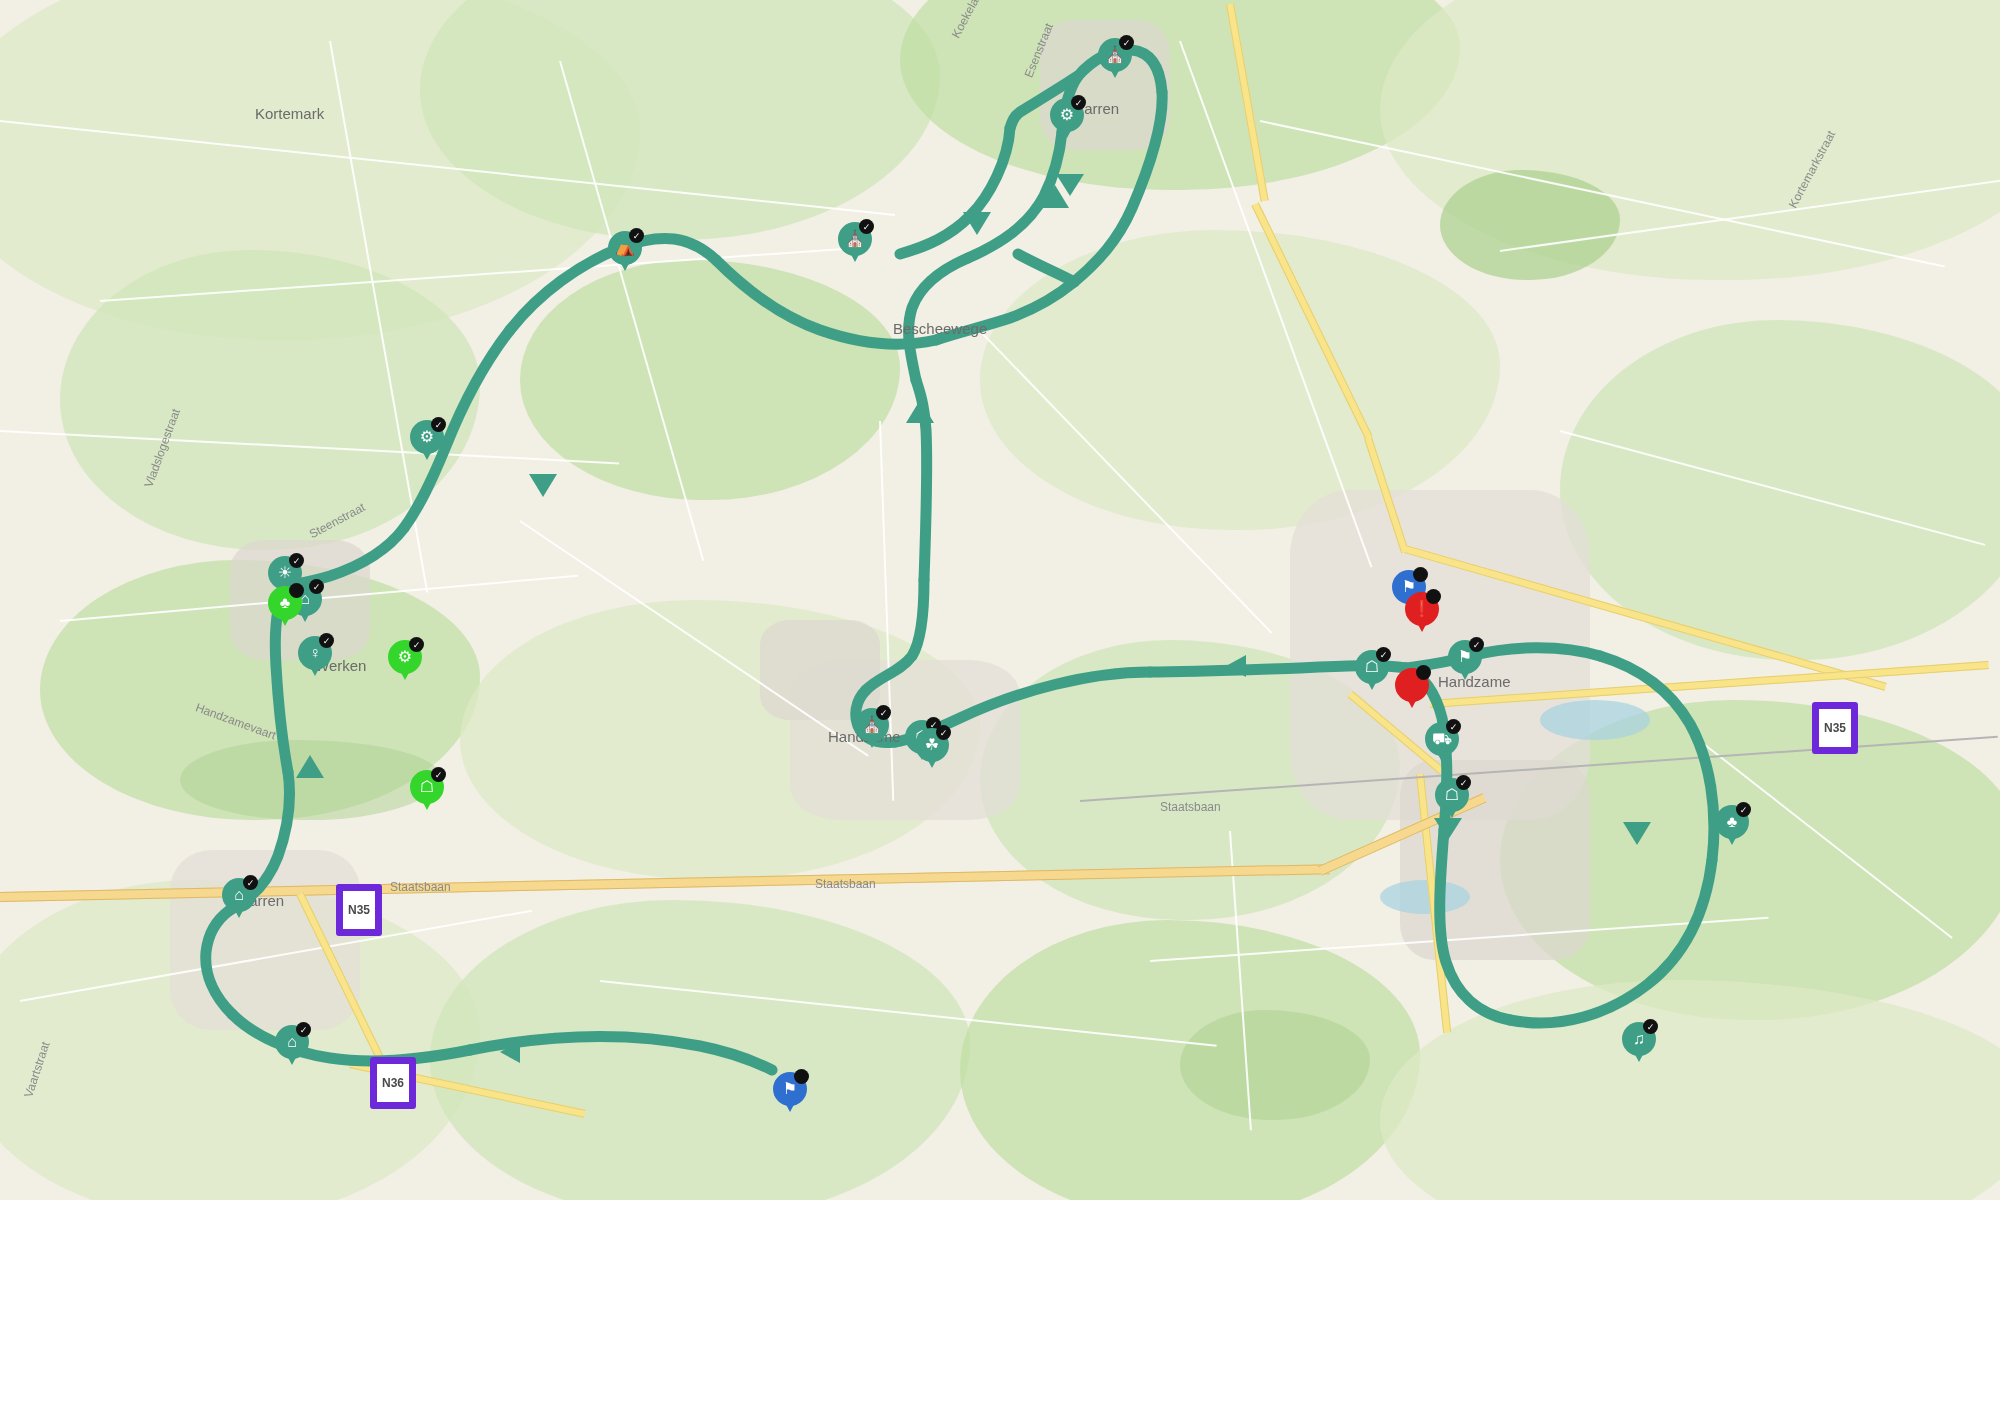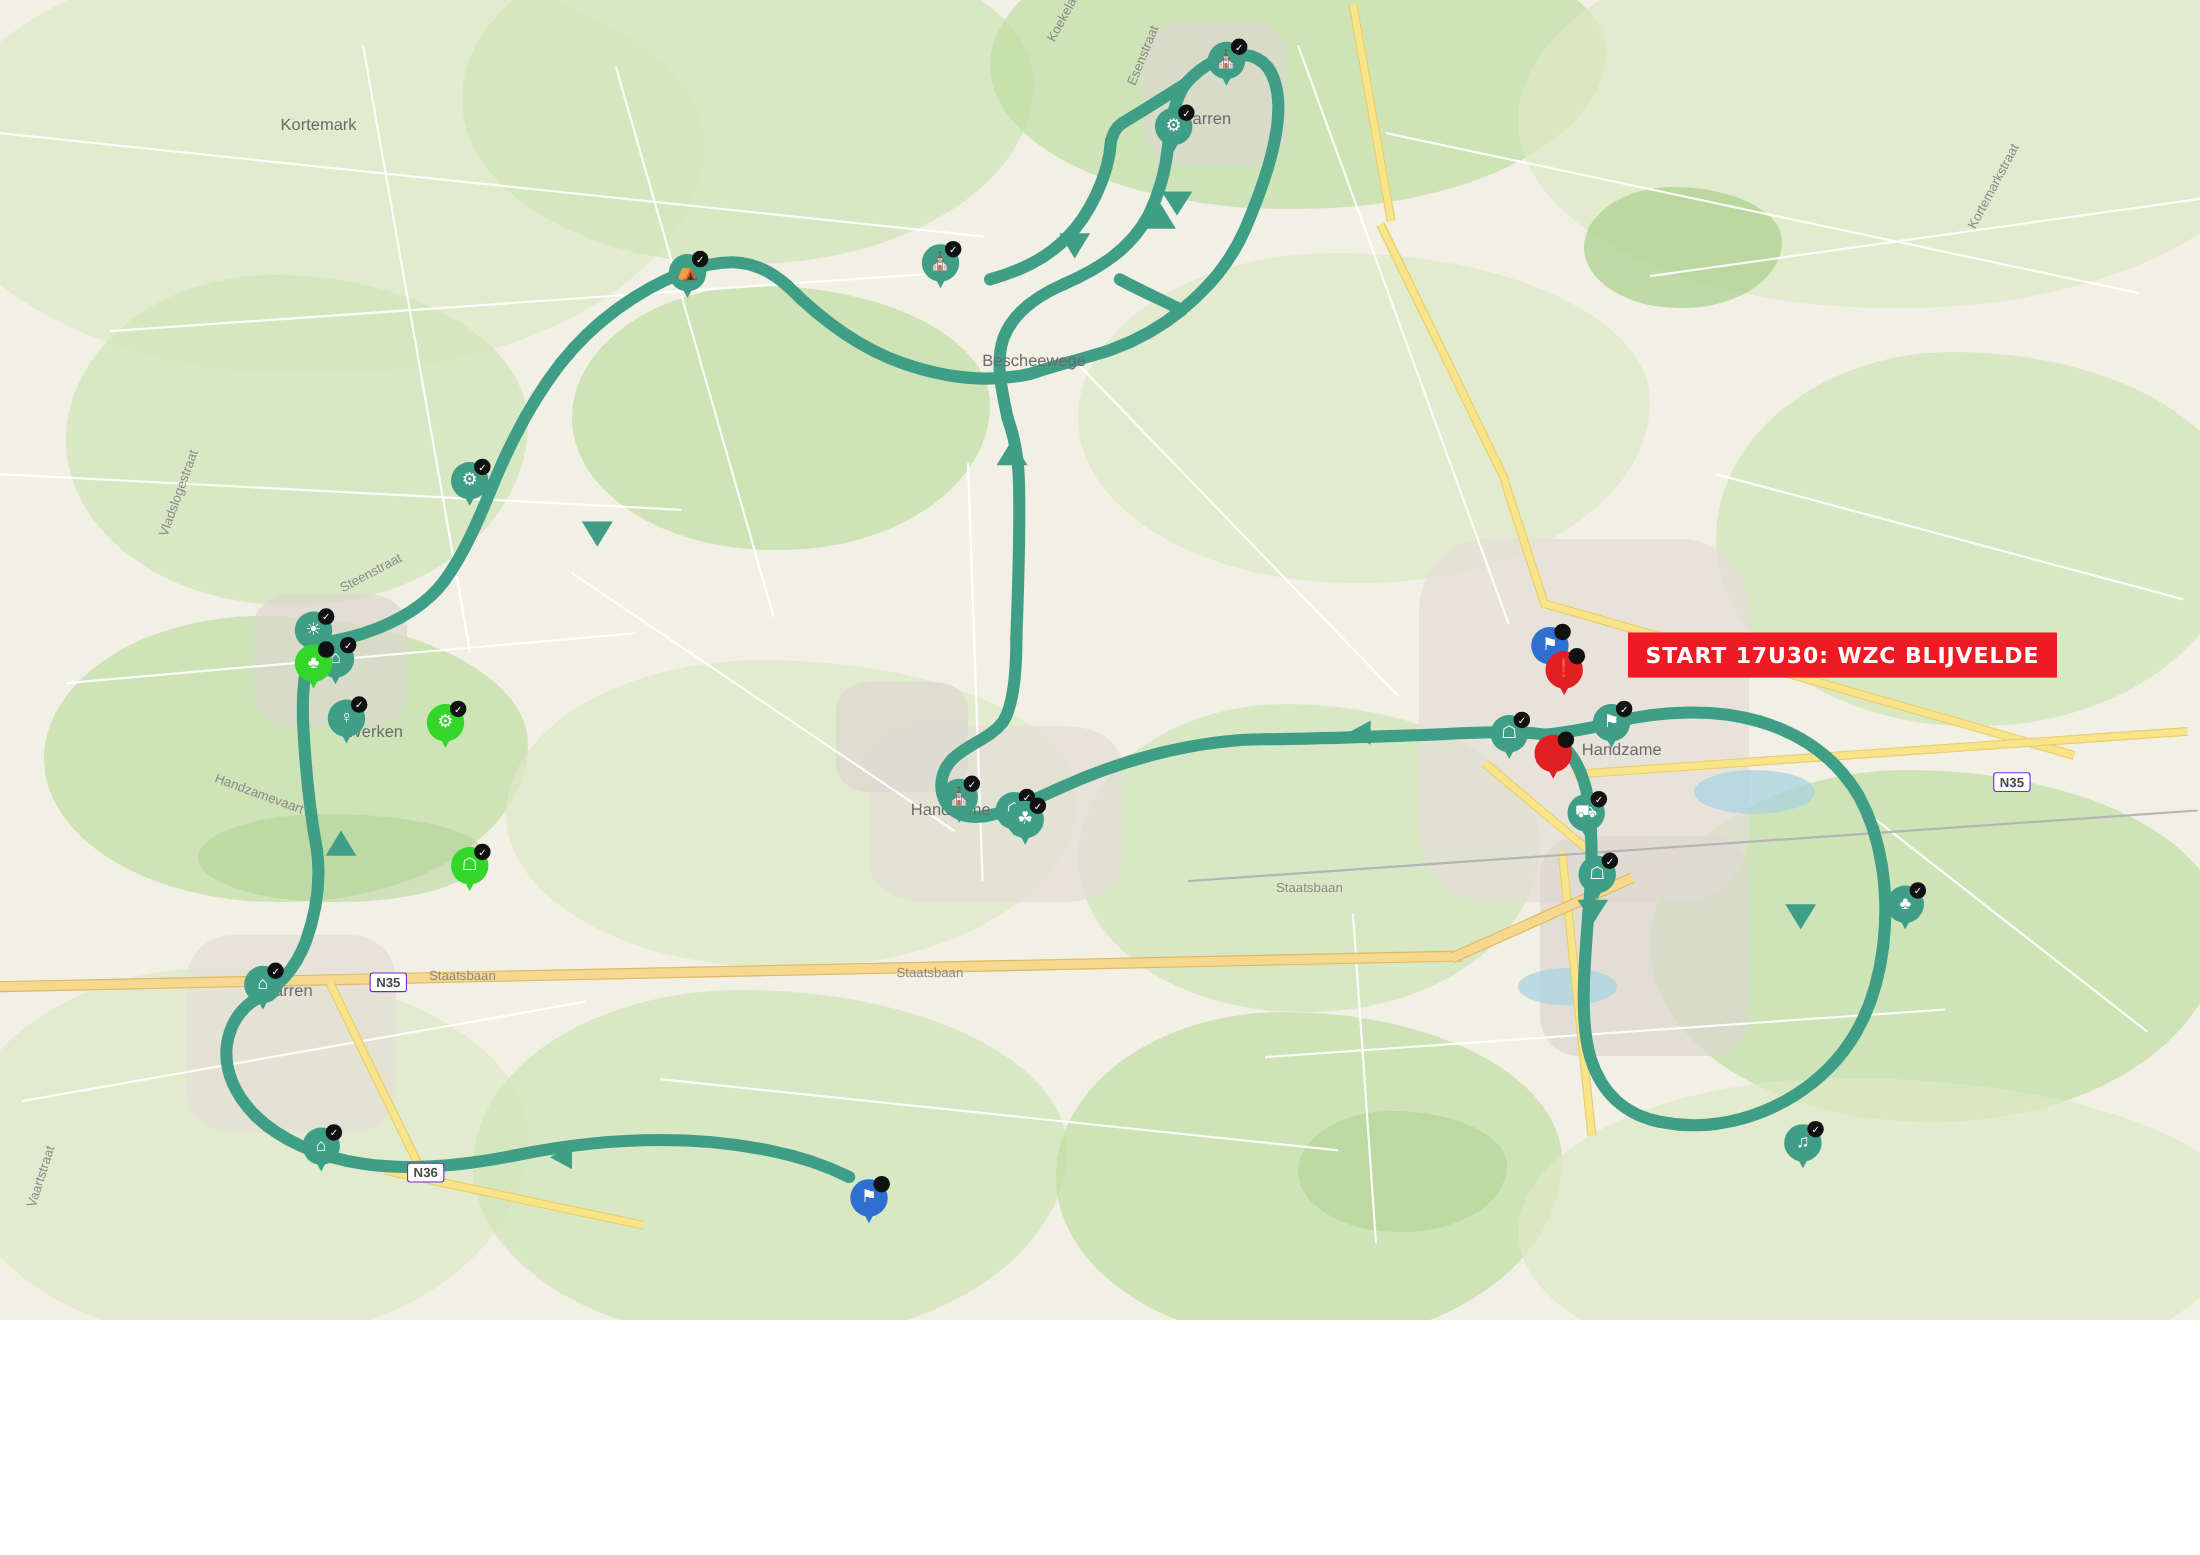--- a/index.html
+++ b/index.html
@@ -81,26 +81,26 @@
   .street-label {
     position: absolute;
     color: #8a8a8a;
     font-size: 12px;
     white-space: nowrap;
     transform-origin: 0 50%;
   }
   .shield {
     position: absolute;
     background: #ffffff;
-    border: 1px solid #6d28d9;
+    border: 7px solid #6d28d9;
     border-radius: 3px;
     color: #4a4a4a;
     font-size: 12px;
     font-weight: bold;
-    padding: 1px 5px;
+    padding: 12px 5px;
   }
 
   
   #title-block {
     position: absolute;
     left: 44px;
     top: 42px;
     z-index: 40;
   }
   #title-block .t1, #title-block .t2 {
@@ -480,21 +480,20 @@
       <div class="pin"></div>
       <div class="glyph">♫</div>
       <div class="badge">✓</div>
     </div>
     <div class="marker blue" style="left:773px; top:1072px;">
       <div class="pin"></div>
       <div class="glyph">⚑</div>
       <div class="badge"></div>
     </div>
 
-    <div class="callout" style="left:1480px; top:575px;">START 17U30:  WZC BLIJVELDE</div>
 
   </div>
 
   <div id="footer">
     
     
   </div>
 
 </div>
 

